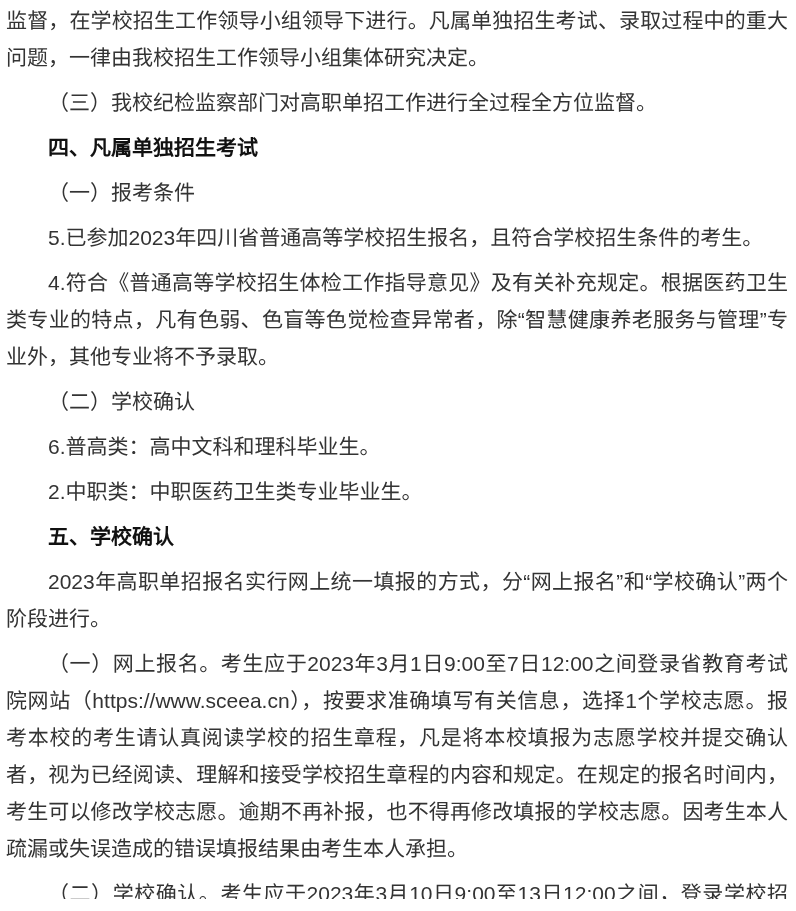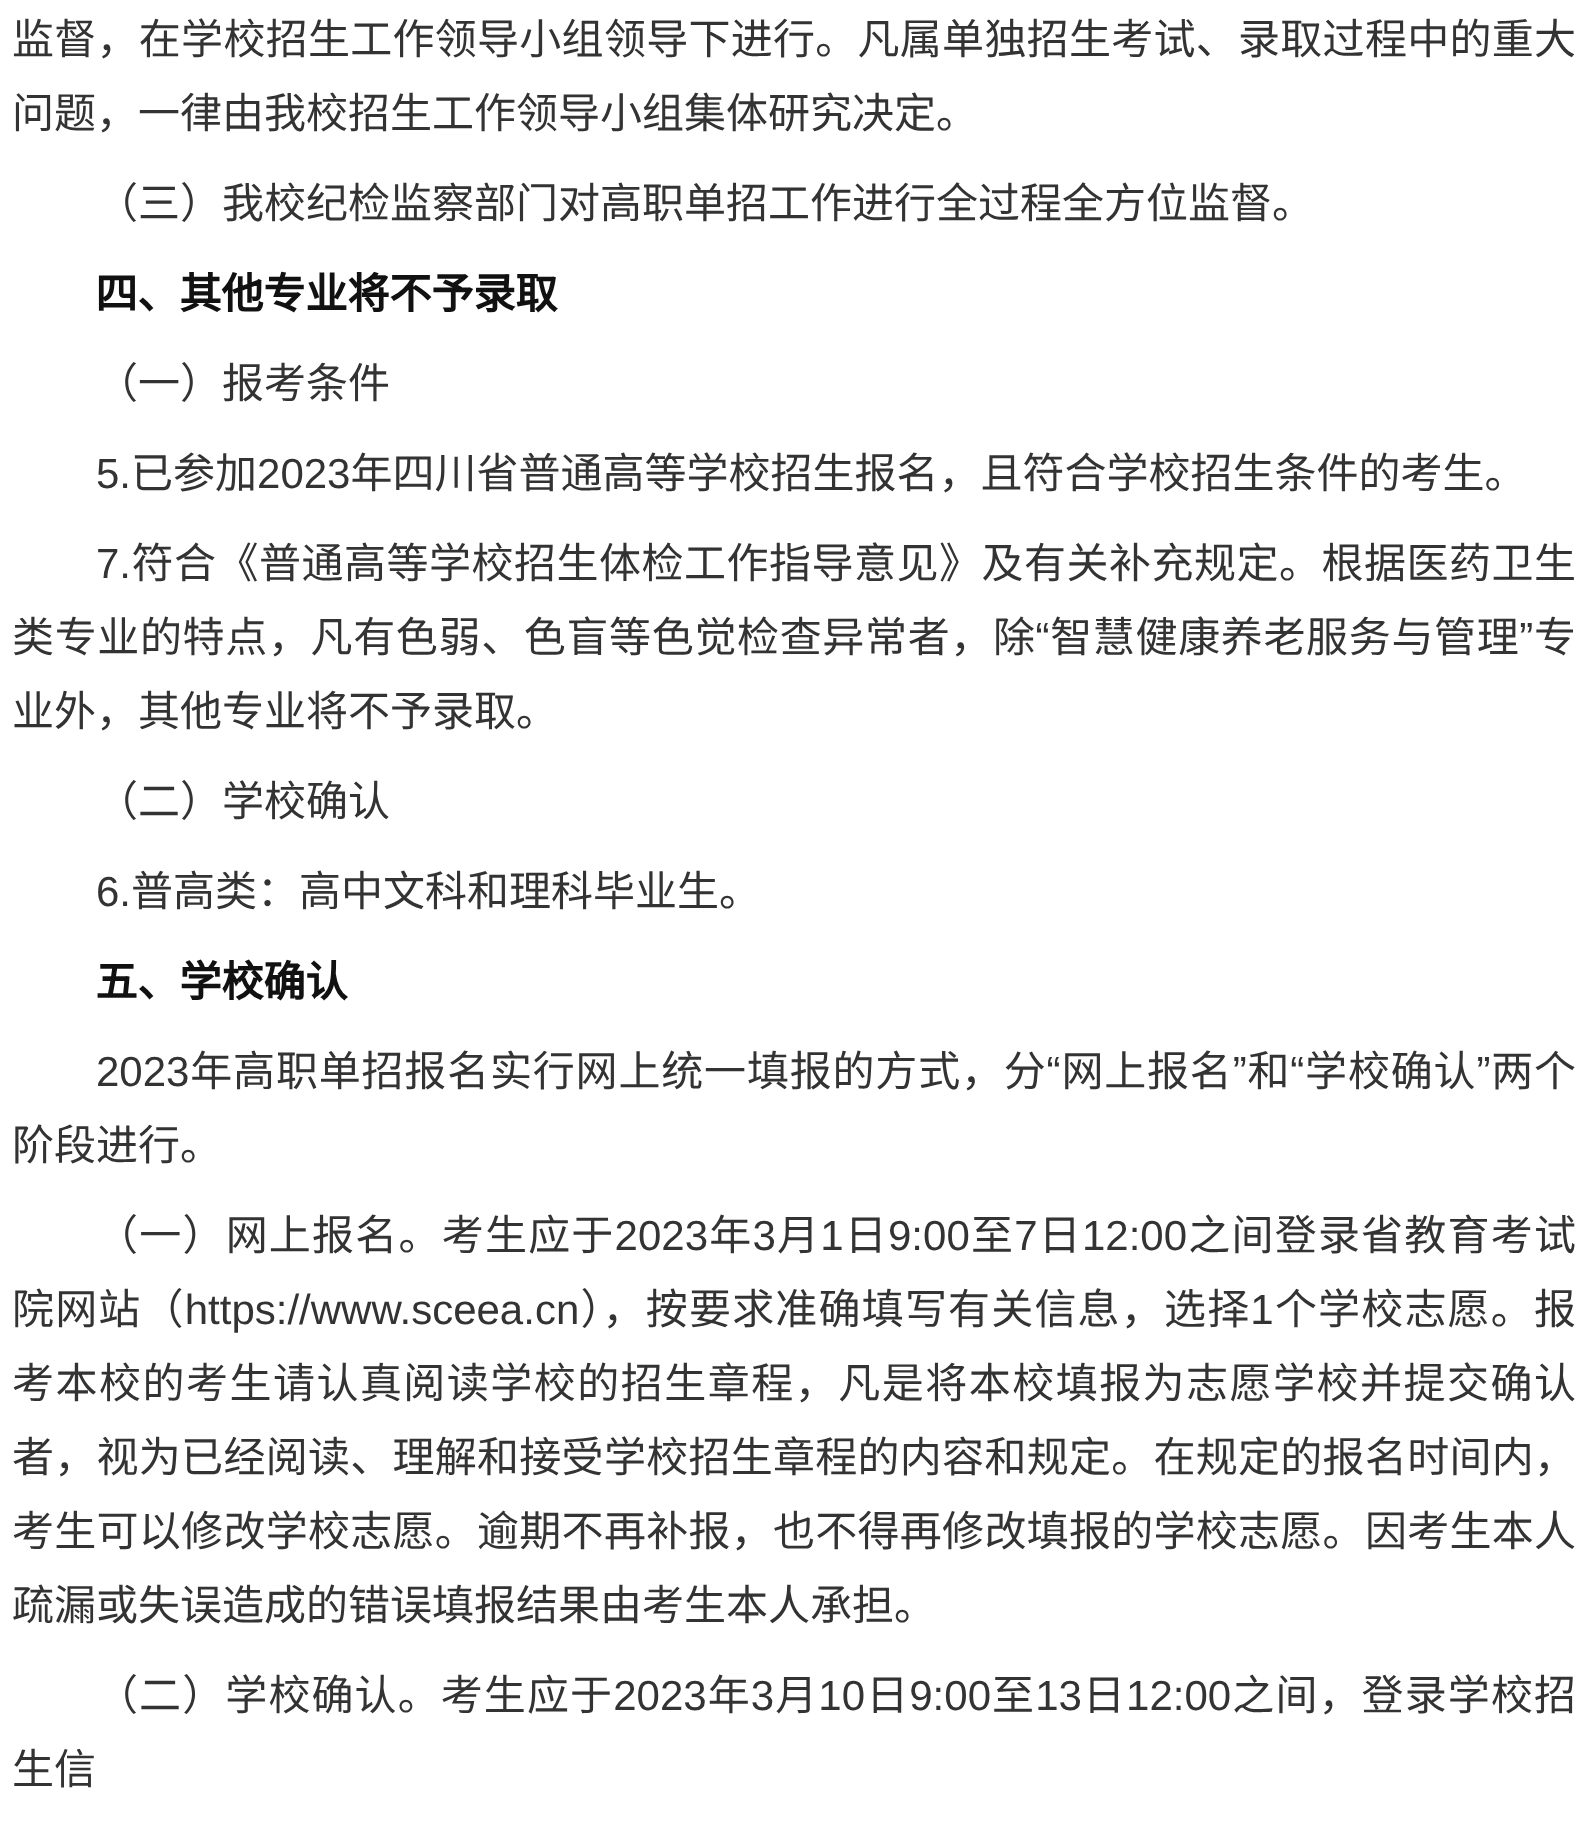--- a/index.html
+++ b/index.html
@@ -35,24 +35,25 @@
     text-indent: 2em;
   }
 </style>
 </head>
 <body>
 
 <main data-name="document-page">
   <div id="doc" data-name="document-body">
       <p class="paragraph" data-name="paragraph">监督，在学校招生工作领导小组领导下进行。凡属单独招生考试、录取过程中的重大问题，一律由我校招生工作领导小组集体研究决定。</p>
       <p class="paragraph indent" data-name="paragraph">（三）我校纪检监察部门对高职单招工作进行全过程全方位监督。</p>
-      <h2 class="heading indent" data-name="section-heading">四、其他专业将不予录取</h2>
+      <h2 class="heading indent" data-name="section-heading">四、凡属单独招生考试</h2>
       <p class="paragraph indent" data-name="paragraph">（一）报考条件</p>
       <p class="paragraph indent" data-name="paragraph">5.已参加2023年四川省普通高等学校招生报名，且符合学校招生条件的考生。</p>
-      <p class="paragraph indent" data-name="paragraph">7.符合《普通高等学校招生体检工作指导意见》及有关补充规定。根据医药卫生类专业的特点，凡有色弱、色盲等色觉检查异常者，除“智慧健康养老服务与管理”专业外，其他专业将不予录取。</p>
+      <p class="paragraph indent" data-name="paragraph">4.符合《普通高等学校招生体检工作指导意见》及有关补充规定。根据医药卫生类专业的特点，凡有色弱、色盲等色觉检查异常者，除“智慧健康养老服务与管理”专业外，其他专业将不予录取。</p>
       <p class="paragraph indent" data-name="paragraph">（二）学校确认</p>
       <p class="paragraph indent" data-name="paragraph">6.普高类：高中文科和理科毕业生。</p>
+      <p class="paragraph indent" data-name="paragraph">2.中职类：中职医药卫生类专业毕业生。</p>
       <h2 class="heading indent" data-name="section-heading">五、学校确认</h2>
       <p class="paragraph indent" data-name="paragraph">2023年高职单招报名实行网上统一填报的方式，分“网上报名”和“学校确认”两个阶段进行。</p>
       <p class="paragraph indent" data-name="paragraph">（一）网上报名。考生应于2023年3月1日9:00至7日12:00之间登录省教育考试院网站（https://www.sceea.cn），按要求准确填写有关信息，选择1个学校志愿。报考本校的考生请认真阅读学校的招生章程，凡是将本校填报为志愿学校并提交确认者，视为已经阅读、理解和接受学校招生章程的内容和规定。在规定的报名时间内，考生可以修改学校志愿。逾期不再补报，也不得再修改填报的学校志愿。因考生本人疏漏或失误造成的错误填报结果由考生本人承担。</p>
       <p class="paragraph indent" data-name="paragraph">（二）学校确认。考生应于2023年3月10日9:00至13日12:00之间，登录学校招生信</p>
     </div>
 </main>
 
 </body></html>

